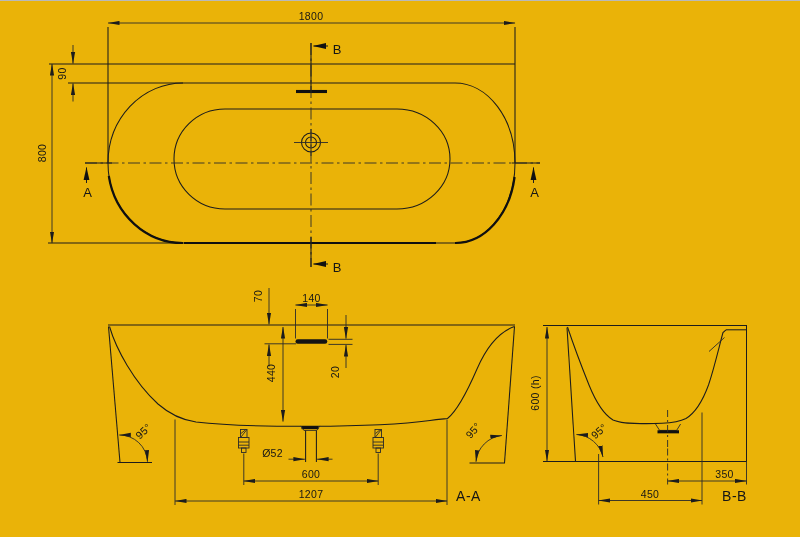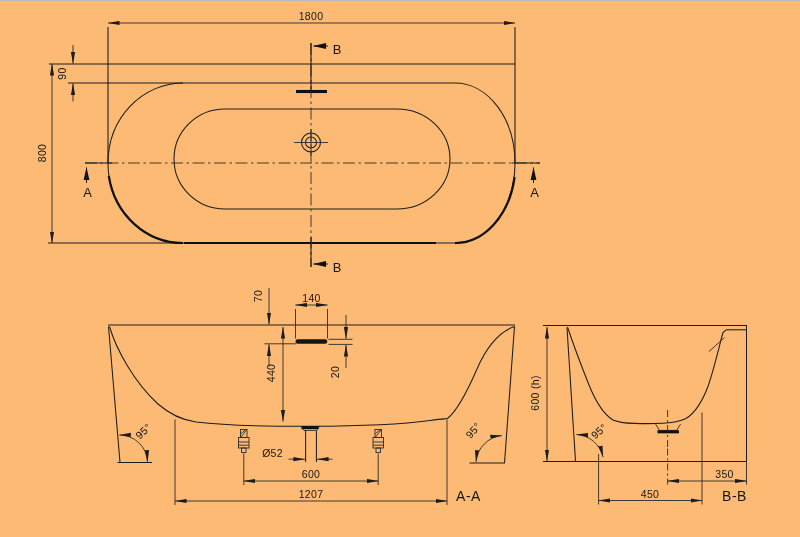--- a/index.html
+++ b/index.html
@@ -1,19 +1,19 @@
 <!DOCTYPE html>
 <html><head>
 <meta charset="utf-8">
 <style>
   html,body{margin:0;padding:0;background:#ffffff;}
   .page{
     position:relative;
     width:800px;height:537px;
-    background:#fdba74;
+    background:#eab308;
     overflow:hidden;
     border-top:1px solid #b9b9b9;
     box-sizing:border-box;
     font-family:"Liberation Sans", sans-serif;
   }
   svg{display:block;}
   
   .s  {stroke:#1c1c1c;stroke-width:1.05;fill:none;stroke-linecap:butt;}
   .x  {stroke:#2a2a2a;stroke-width:0.9;fill:none;}
   .t2 {stroke:#101010;stroke-width:2.2;fill:none;}

